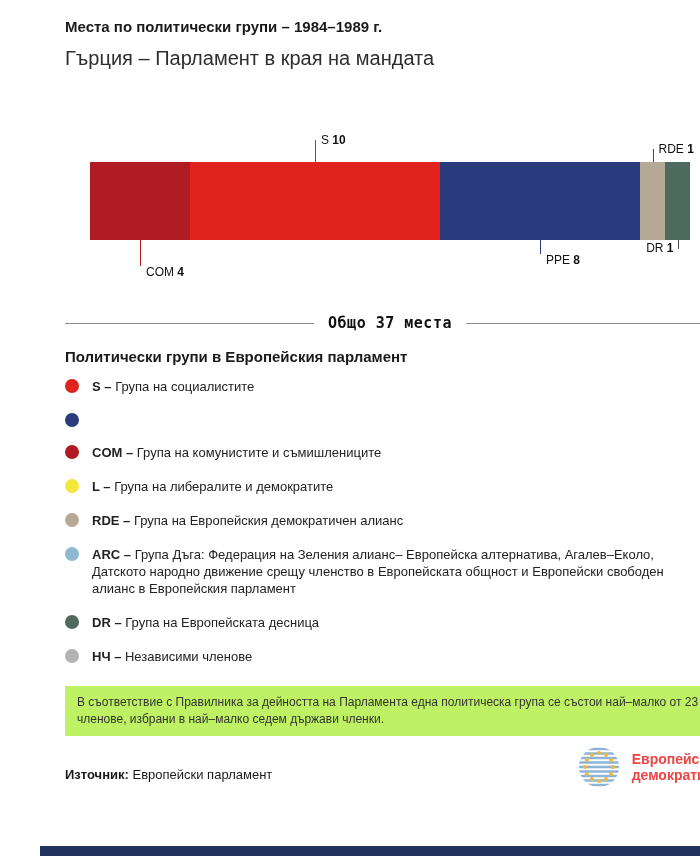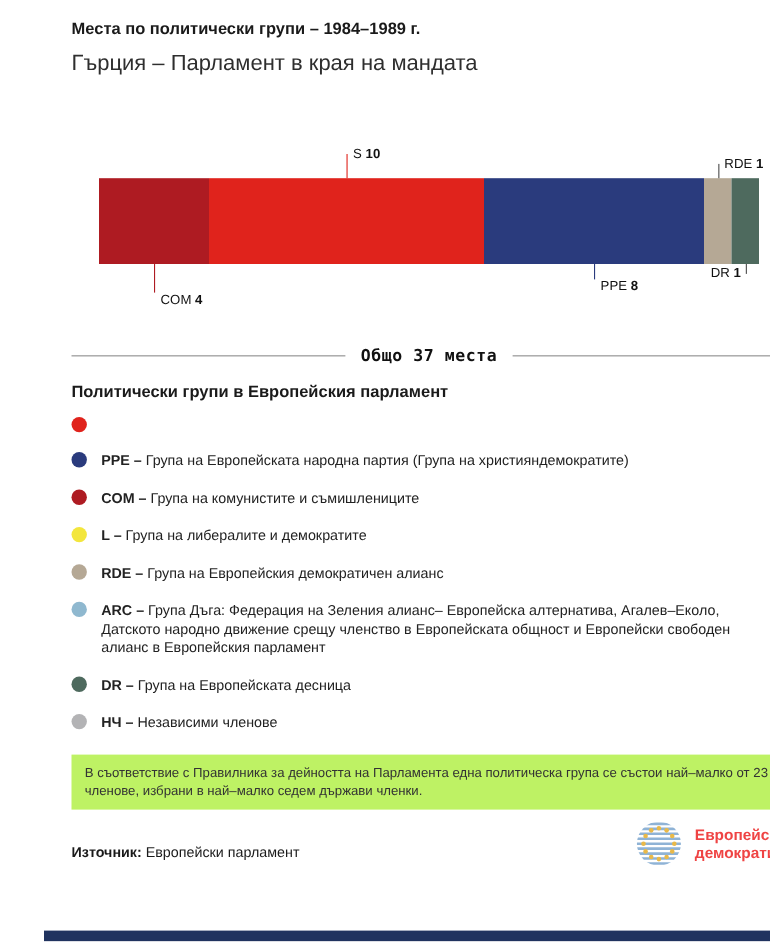--- a/index.html
+++ b/index.html
@@ -79,24 +79,24 @@
     <span class="rule"></span>
     <span class="total-text">Общо 37 места</span>
     <span class="rule"></span>
   </div>
 
   <h3 class="legend-title">Политически групи в Европейския парламент</h3>
 
   <ul class="legend">
       <li class="legend-item">
         <span class="dot" style="background: rgb(224, 35, 28);"></span>
+        <span class="ltxt"><span class="lkey">S – </span><span>Група на социалистите</span></span>
       </li>
       <li class="legend-item">
         <span class="dot" style="background: rgb(42, 59, 125);"></span>
-        <span class="ltxt"><span class="lkey">PPE – </span><span>Група на Европейската народна партия (Група на християндемократите)</span></span>
       </li>
       <li class="legend-item">
         <span class="dot" style="background: rgb(174, 27, 34);"></span>
         <span class="ltxt"><span class="lkey">COM – </span><span>Група на комунистите и съмишлениците</span></span>
       </li>
       <li class="legend-item">
         <span class="dot" style="background: rgb(243, 230, 61);"></span>
         <span class="ltxt"><span class="lkey">L – </span><span>Група на либералите и демократите</span></span>
       </li>
       <li class="legend-item">

